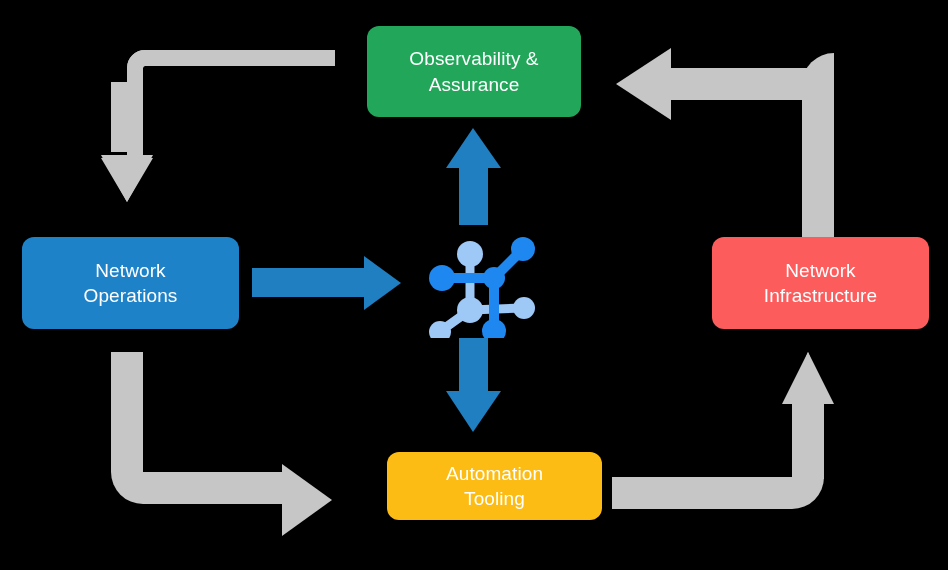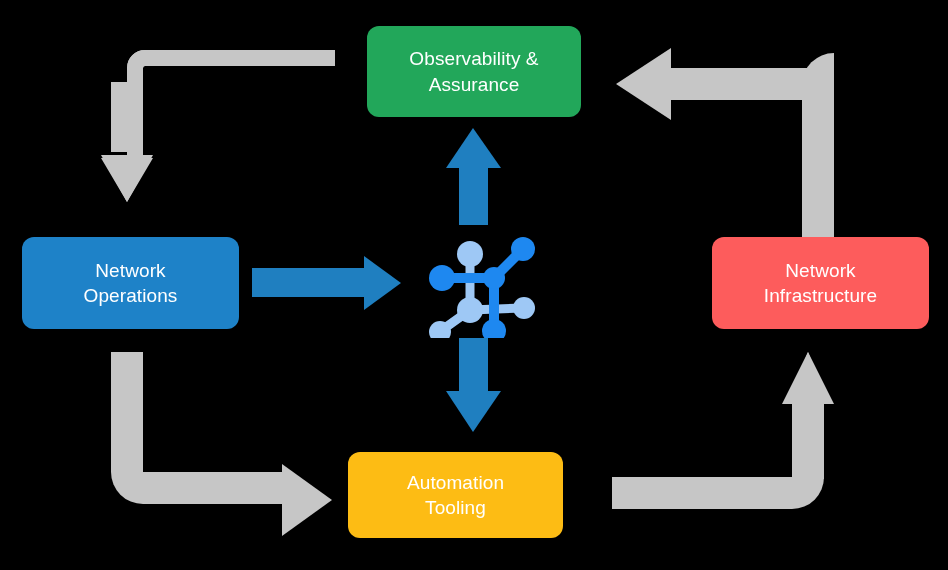--- a/index.html
+++ b/index.html
@@ -45,21 +45,21 @@
   #box-observability {
     left: 367px; top: 26px; width: 214px; height: 91px;
   }
   #box-operations {
     left: 22px; top: 237px; width: 217px; height: 92px;
   }
   #box-infrastructure {
     left: 712px; top: 237px; width: 217px; height: 92px;
   }
   #box-automation {
-    left: 348px; top: 452px; width: 215px; height: 86px;
+    left: 387px; top: 452px; width: 215px; height: 68px;
   }
   #center-icon {
     position: absolute;
     left: 418px;
     top: 218px;
     width: 120px;
     height: 120px;
   }
 </style>
 </head>

